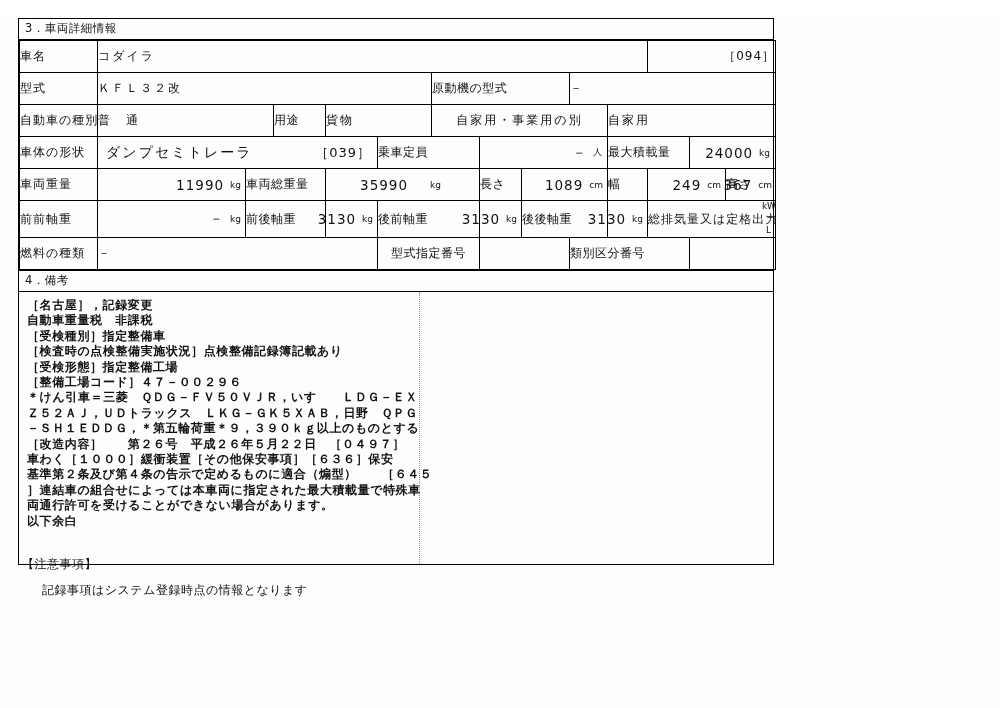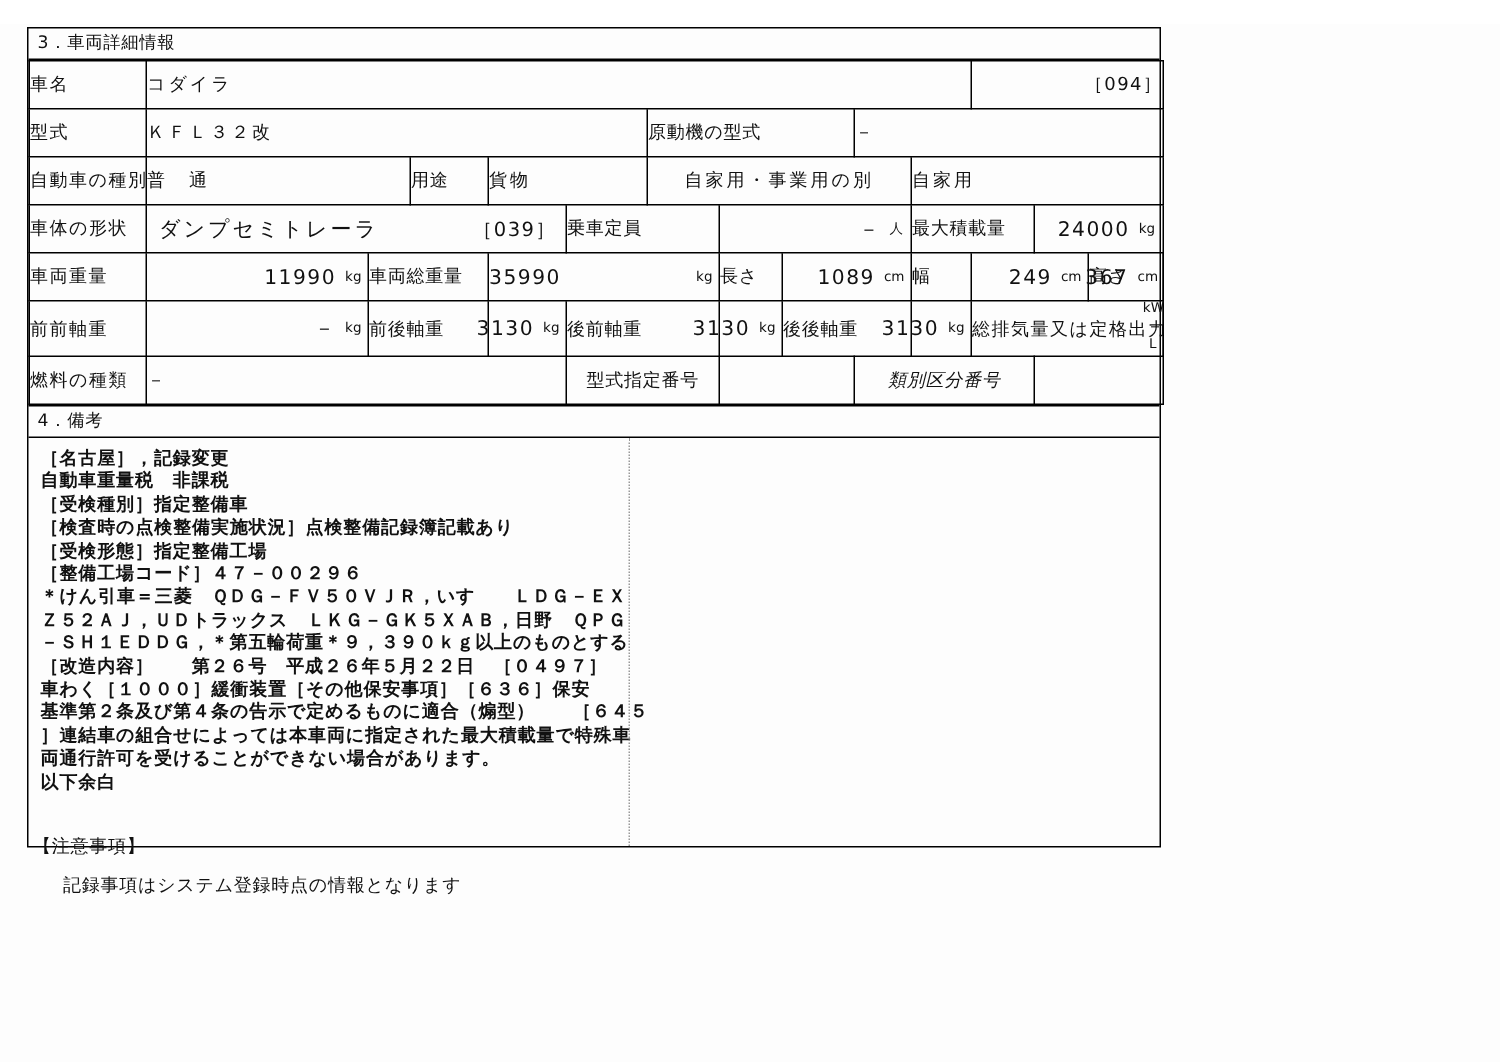--- a/index.html
+++ b/index.html
@@ -221,21 +221,21 @@
       <tr>
         <td class="lbl">車両重量</td>
         <td>
           <div class="cell-flex" style="justify-content:flex-end;">
             <span class="right">11990</span>
             <span class="unit" style="padding-right:4px;">kg</span>
           </div>
         </td>
         <td colspan="2" class="lbl-sm">車両総重量</td>
         <td colspan="3">
-          <div class="cell-flex" style="justify-content:space-between;gap:16px;">
+          <div class="cell-flex" style="justify-content:center;gap:16px;">
             <span class="right">35990</span>
             <span class="unit" style="padding-right:4px;">kg</span>
           </div>
         </td>
         <td class="lbl-sm">長さ</td>
         <td colspan="2">
           <div class="cell-flex" style="justify-content:flex-end;">
             <span class="right">1089</span>
             <span class="unit" style="padding-right:4px;">cm</span>
           </div>
@@ -292,21 +292,21 @@
             <span style="font-size:12px;line-height:13px;"><span>－</span><span class="unit">L</span></span>
           </div>
         </td>
       </tr>
 
       <tr>
         <td class="lbl">燃料の種類</td>
         <td colspan="4" class="val">－</td>
         <td colspan="2" class="lbl-sm" style="text-align:center;">型式指定番号</td>
         <td colspan="2" class="val"></td>
-        <td colspan="3" class="lbl-sm" style="text-align:center;font-style:italic;">類別区分番号</td>
+        <td colspan="3" class="lbl-sm" style="">類別区分番号</td>
         <td colspan="2" class="val"></td>
       </tr>
     </tbody>
       </table>
 
     <div class="remarks-title">4．備考</div>
 
     <div class="remarks-body">
       <div class="divider"></div>
       <div class="remarks-line">［名古屋］，記録変更</div>

